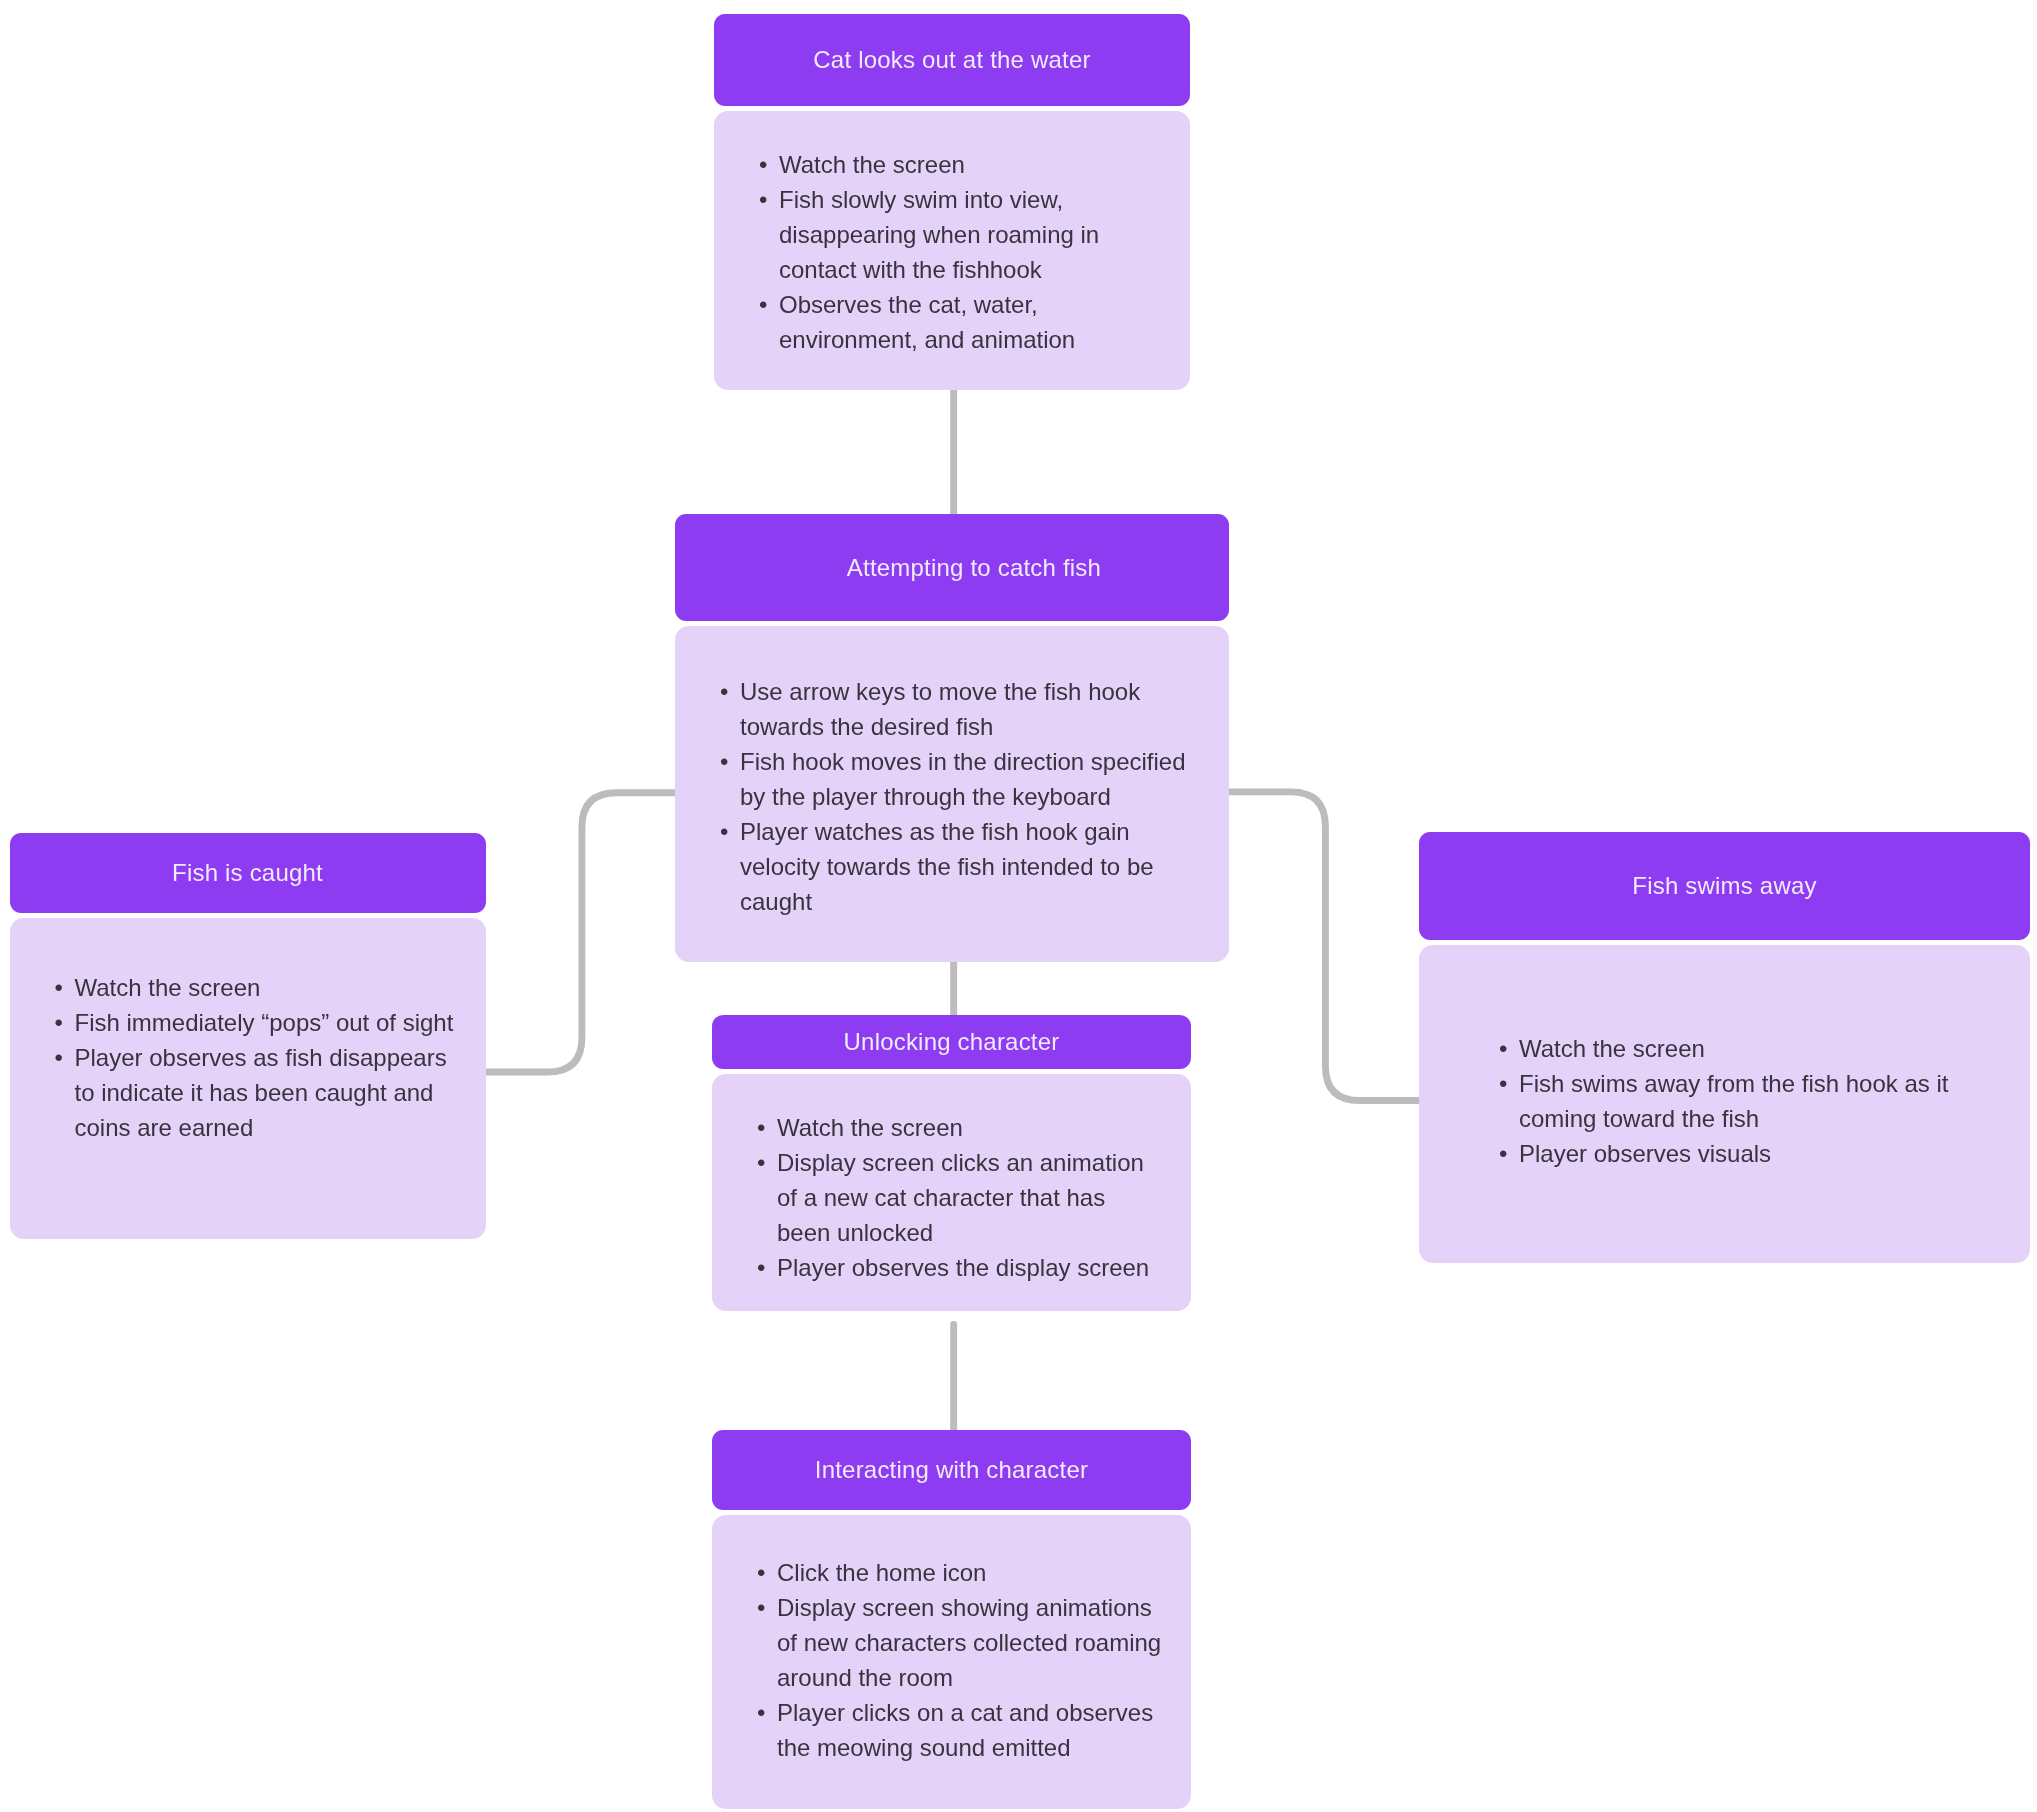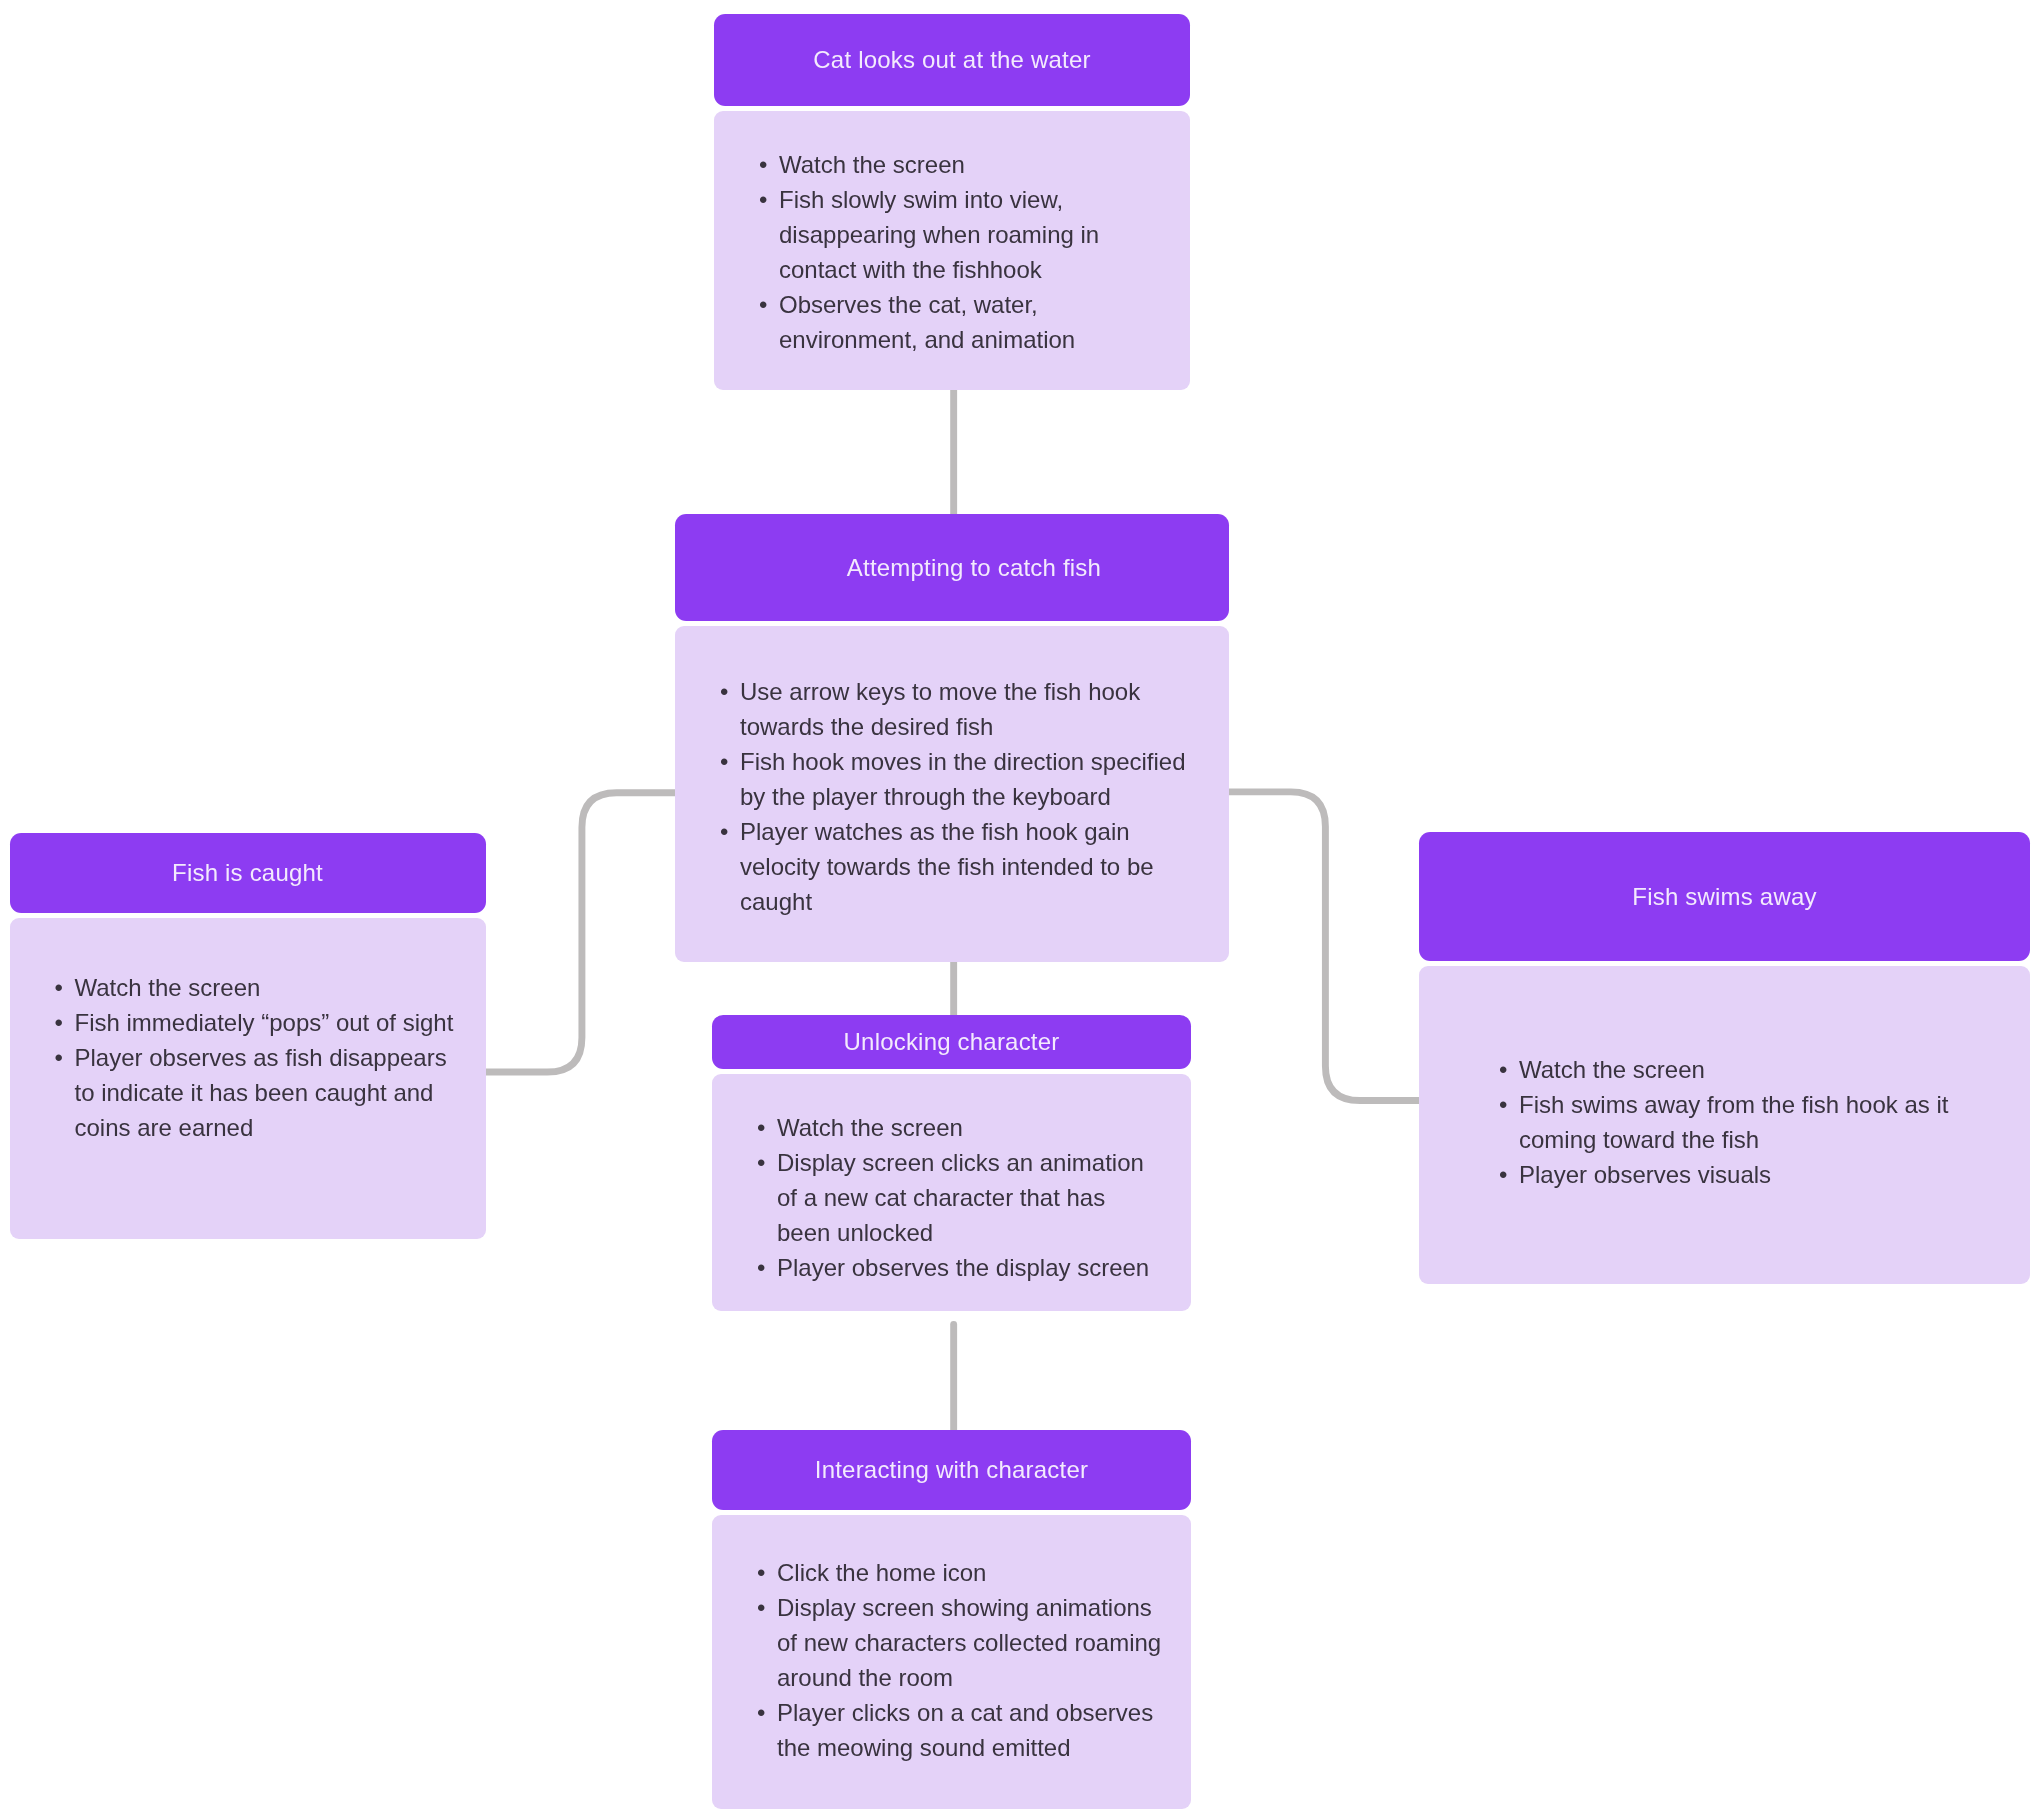--- a/index.html
+++ b/index.html
@@ -23,21 +23,21 @@
   .node{position:absolute;}
   .node-header{
     background:var(--header-bg);
     border-radius:11.2px;
     display:flex;align-items:center;justify-content:center;
     color:var(--title-text);
     font-size:24px;font-weight:500;letter-spacing:0.2px;
   }
   .node-body{
     background:var(--body-bg);
-    border-radius:9px;
+    border-radius:14px;
     margin-top:5.2px;
     box-sizing:border-box;
     color:var(--body-text);
     font-size:24px;line-height:35px;
   }
   .bullets{list-style:none;margin:0;padding:0;}
   .bullets li{position:relative;padding-left:20px;}
   .bullets li::before{
     content:"\2022";
     position:absolute;left:0;top:0;
@@ -50,21 +50,21 @@
   
   .n2{left:675px;top:514px;width:554px;}
   .n2 .node-header{height:107px;padding-left:44px;}
   .n2 .node-body{height:336px;padding:48px 26px 0 45px;}
   
   .n3{left:9.5px;top:833px;width:476px;}
   .n3 .node-header{height:80px;}
   .n3 .node-body{height:321px;padding:52px 29px 0 45px;}
   
   .n4{left:1419px;top:832px;width:611px;}
-  .n4 .node-header{height:129px;}
+  .n4 .node-header{height:108px;}
   .n4 .node-body{height:318px;padding:86px 74px 0 80px;}
   
   .n5{left:712px;top:1015px;width:479px;}
   .n5 .node-header{height:54px;}
   .n5 .node-body{height:237px;padding:36px 33px 0 45px;}
   
   .n6{left:712px;top:1430px;width:479px;}
   .n6 .node-header{height:80px;}
   .n6 .node-body{height:294px;padding:40px 29px 0 45px;}
 </style>

